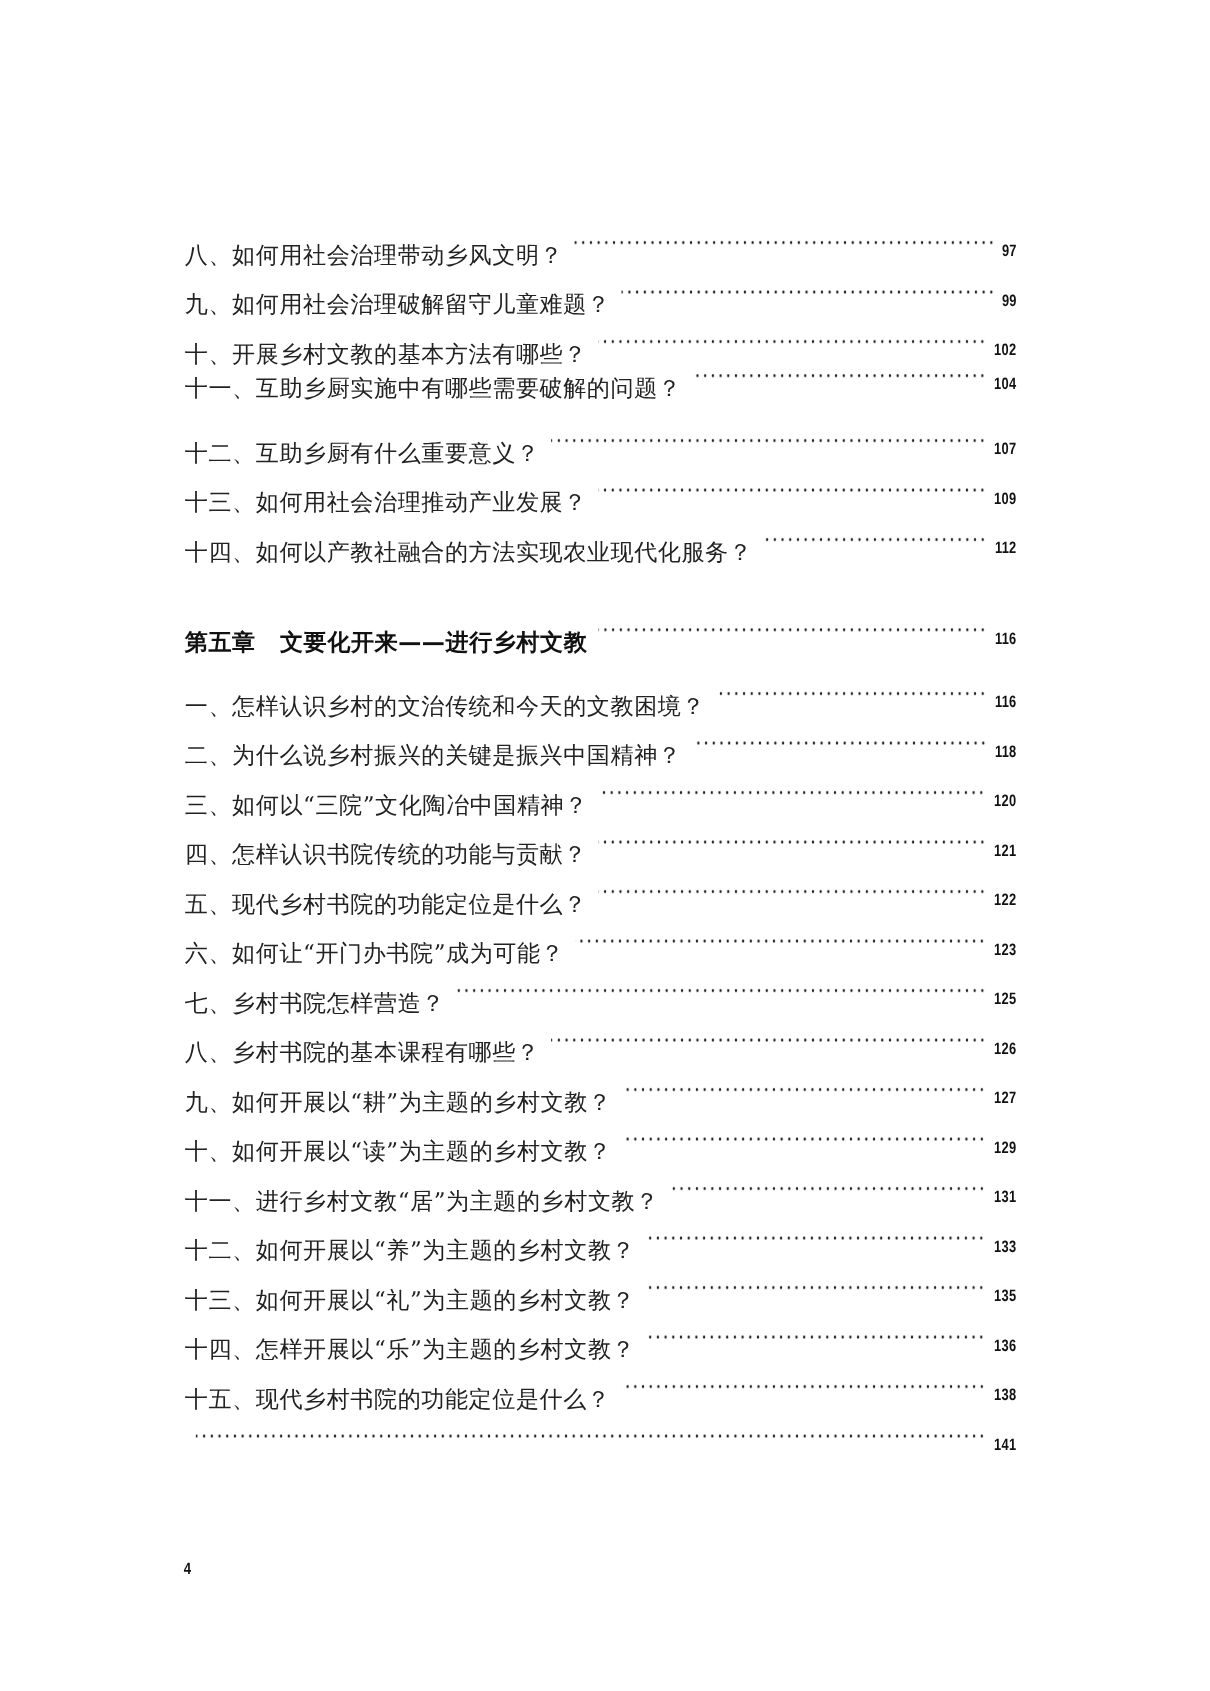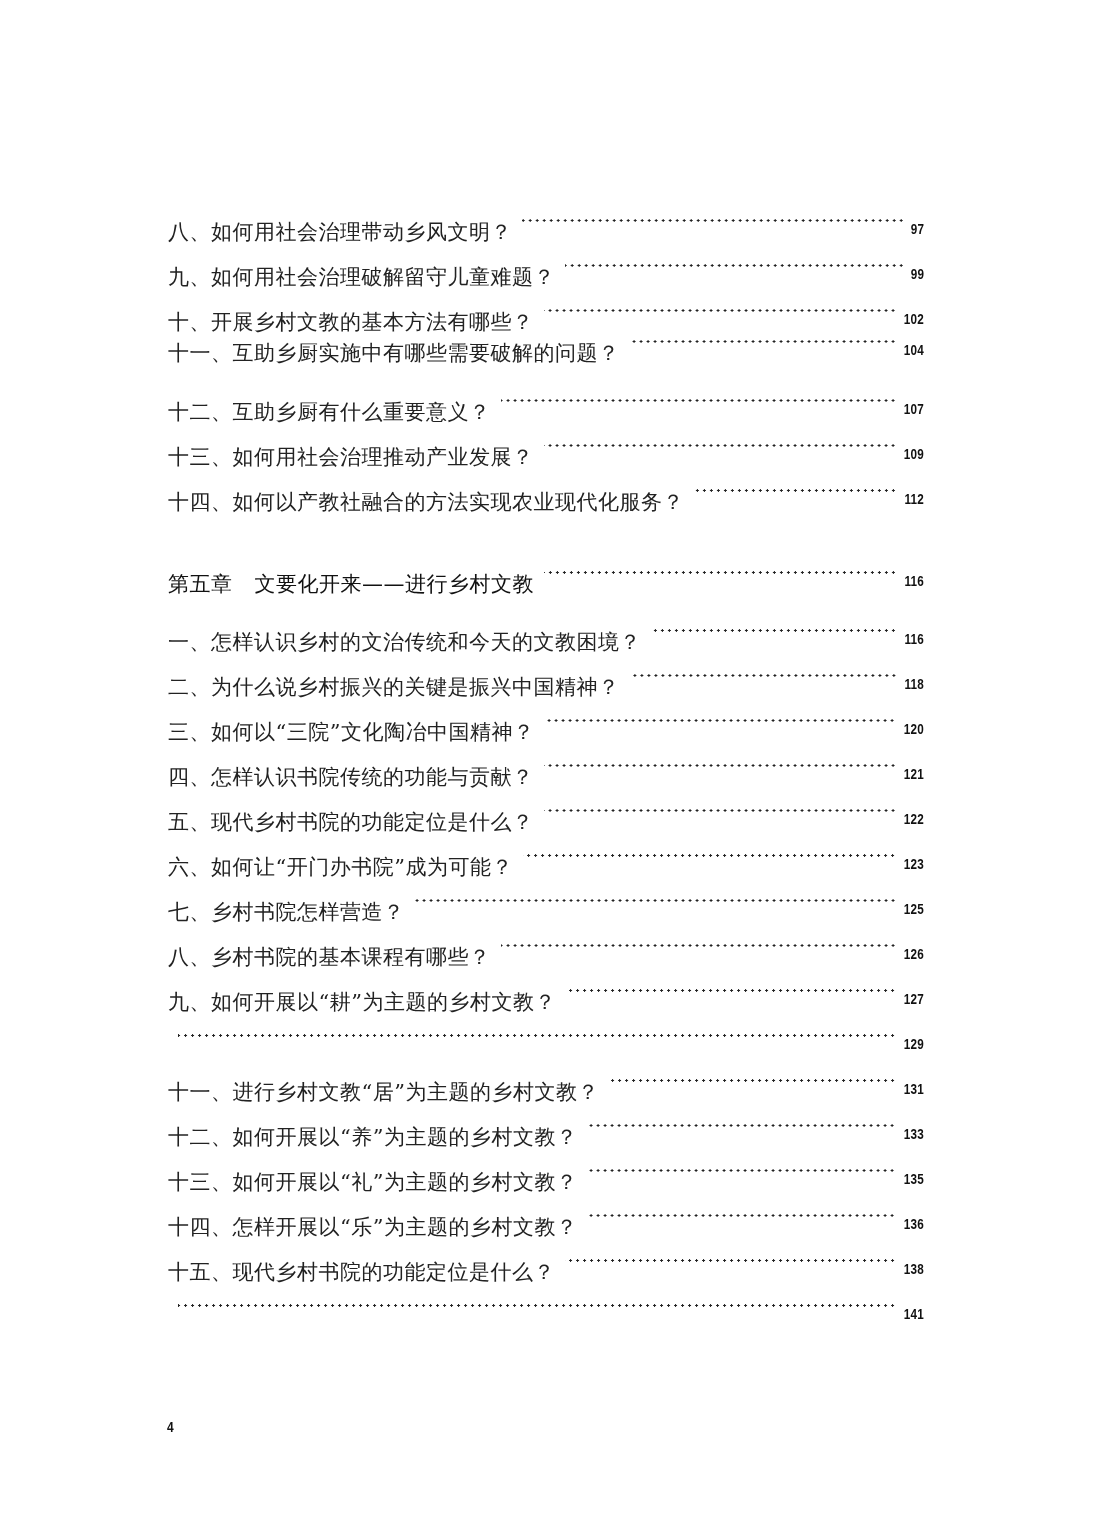--- a/index.html
+++ b/index.html
@@ -52,21 +52,21 @@
     font-size: 15px;
     line-height: 20px;
     transform: scaleX(0.78);
     transform-origin: right bottom;
     color: #111;
     letter-spacing: 0.3px;
     margin-bottom: 1px;
   }
   .chapter .toc-title {
     font-family: "DejaVu Sans", "Liberation Sans", sans-serif;
-    font-weight: 400;
+    font-weight: 700;
     font-size: 21px;
     color: #111;
   }
   .chapter .chap-num {
     margin-right: 22px;
   }
   .page-number {
     position: absolute;
     left: 167px;
     top: 1418px;
@@ -166,20 +166,21 @@
     <span class="toc-title">八、乡村书院的基本课程有哪些？</span>
     <span class="toc-dots"></span>
     <span class="toc-page">126</span>
   </div>
   <div class="toc-row" style="top:989px">
     <span class="toc-title">九、如何开展以“耕”为主题的乡村文教？</span>
     <span class="toc-dots"></span>
     <span class="toc-page">127</span>
   </div>
   <div class="toc-row" style="top:1034px">
+    <span class="toc-title">十、如何开展以“读”为主题的乡村文教？</span>
     <span class="toc-dots"></span>
     <span class="toc-page">129</span>
   </div>
   <div class="toc-row" style="top:1079px">
     <span class="toc-title">十一、进行乡村文教“居”为主题的乡村文教？</span>
     <span class="toc-dots"></span>
     <span class="toc-page">131</span>
   </div>
   <div class="toc-row" style="top:1124px">
     <span class="toc-title">十二、如何开展以“养”为主题的乡村文教？</span>

